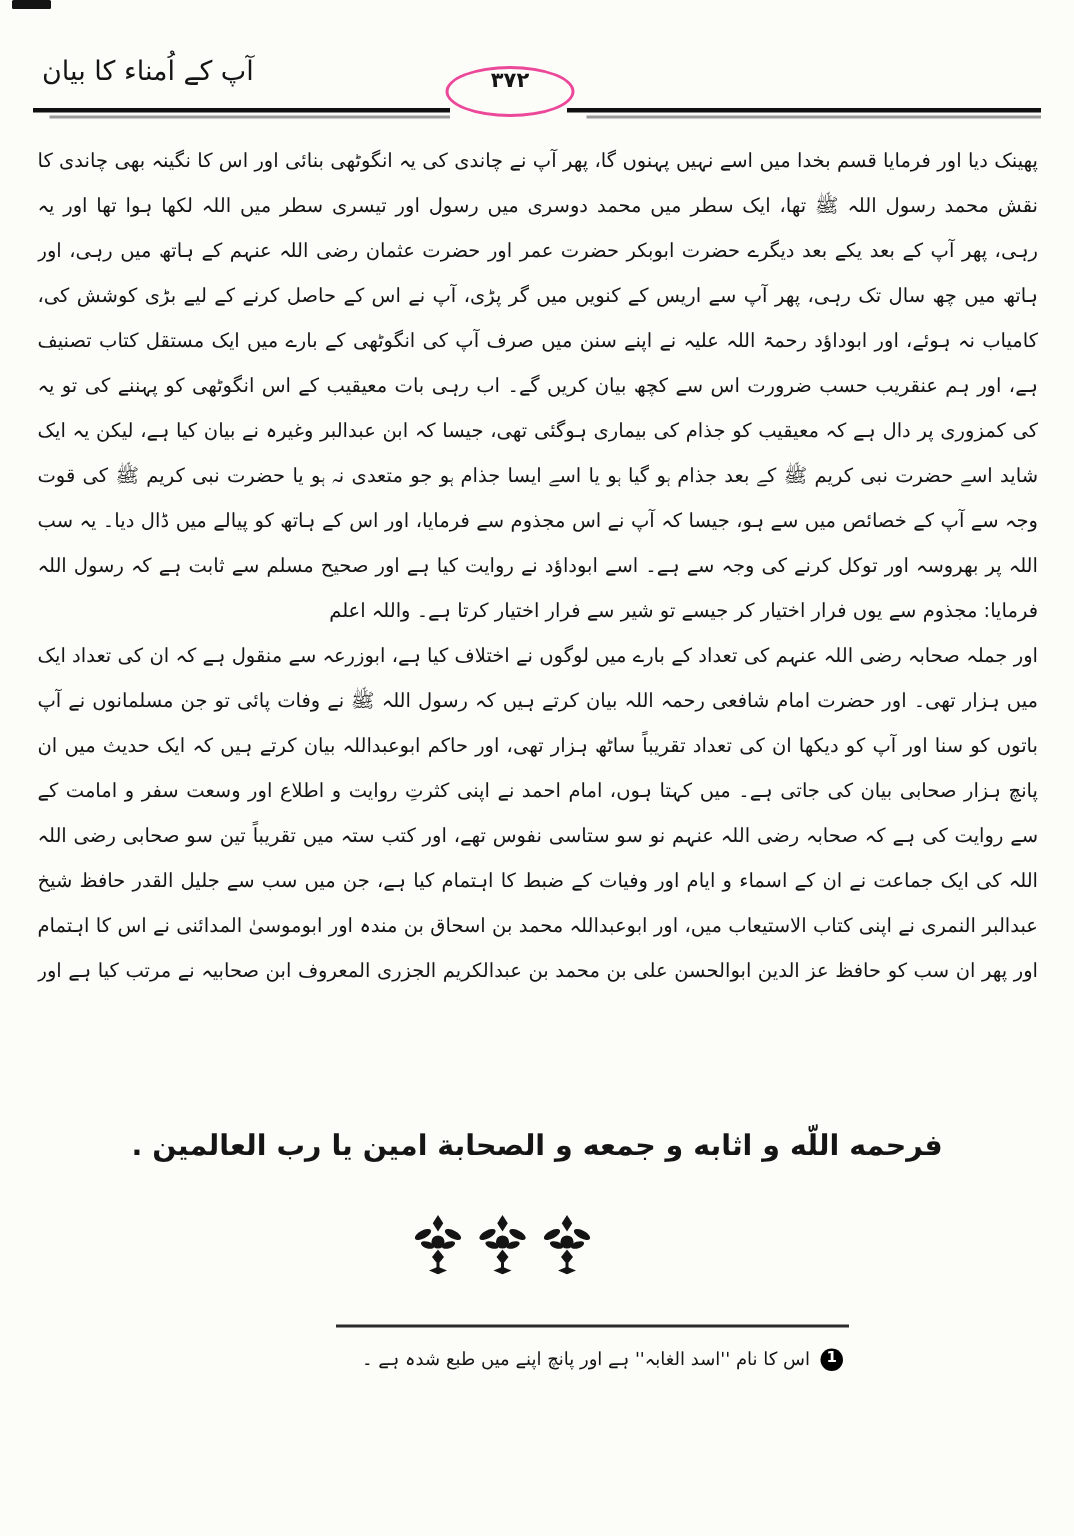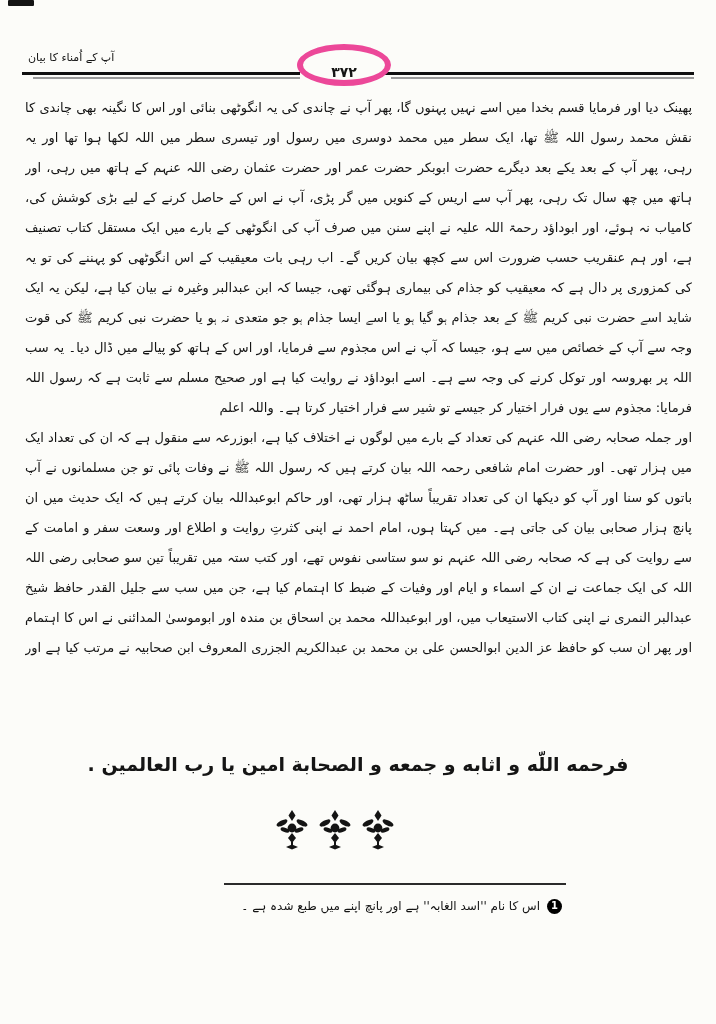--- a/index.html
+++ b/index.html
@@ -5,30 +5,30 @@
   html,body{margin:0;padding:0;background:#e8e8e6;}
   .page{
     position:relative;width:716px;height:1024px;margin:0 auto;
     background:#fcfcf9;overflow:hidden;color:#151515;
     font-family:"DejaVu Sans",sans-serif;direction:rtl;
   }
   
   .scan-mark{position:absolute;left:8px;top:0;width:26px;height:6px;background:#141414;border-radius:1px;}
   
   .h-right{position:absolute;right:26px;top:40px;font-size:16px;font-weight:bold;letter-spacing:0.2px;}
-  .h-left{position:absolute;left:28px;top:51px;font-size:11px;}
+  .h-left{position:absolute;left:28px;top:36px;font-size:18px;}
   .rule{position:absolute;top:72px;height:8px;}
   .rule-left{left:22px;width:278px;}
   .rule-right{left:378px;right:22px;}
   .rule .black{height:3px;background:#101010;}
   .rule .gray{height:2px;background:#9a9a9a;margin-top:2px;width:96%;}
   .oval{
     position:absolute;left:297px;top:44px;width:82px;height:30px;
-    border:6px solid #ec4899;border-radius:50%;background:#fcfcf9;z-index:2;
-    display:flex;align-items:flex-end;justify-content:center;
+    border:2px solid #ec4899;border-radius:50%;background:#fcfcf9;z-index:2;
+    display:flex;align-items:flex-start;justify-content:center;
     font-size:14px;font-weight:bold;
   }
   
   .body{position:absolute;top:93px;right:24px;left:25px;direction:rtl;}
   .line{
     height:30px;line-height:30px;font-size:13px;overflow:hidden;
     text-align:justify;text-align-last:justify;-moz-text-align-last:justify;
   }
   .line.right{text-align:left;text-align-last:right;-moz-text-align-last:right;}
   .line.indent{padding-right:36px;}

